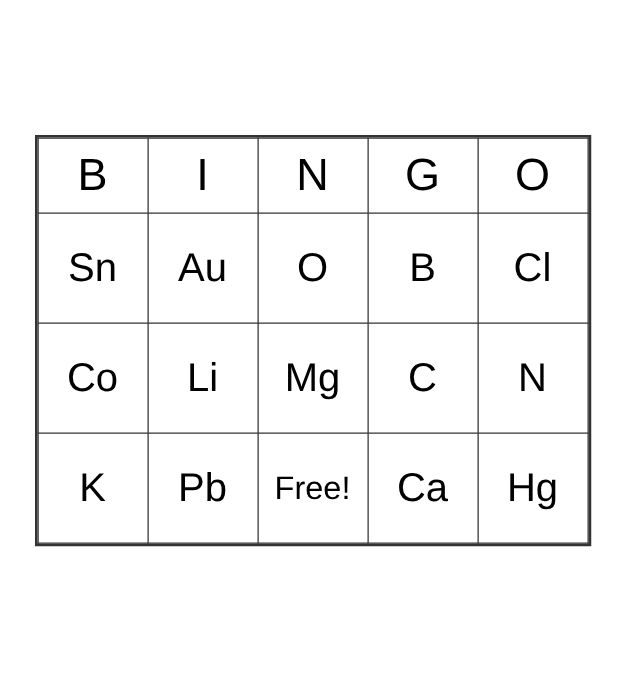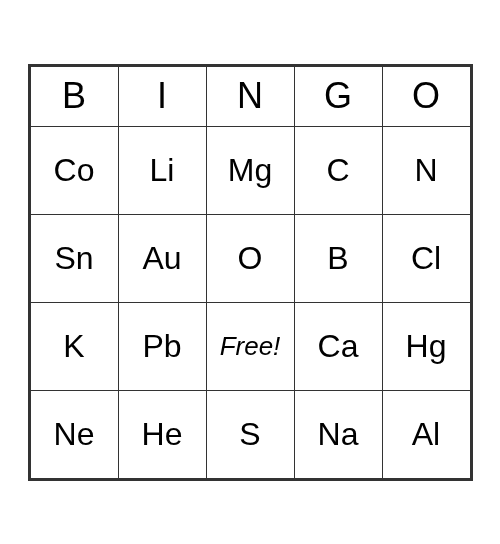--- a/index.html
+++ b/index.html
@@ -38,61 +38,53 @@
     }
 
     .bingo-table th {
       font-weight: normal;
       font-size: 36px;
       height: 60px;
     }
 
     .free-cell {
       font-size: 26px !important;
-      font-style: italic;
     }
   </style>
 </head>
 <body>
 
 <div class="bingo-card">
   <table class="bingo-table">
     <thead>
       <tr>
       <th>B</th>
           <th>I</th>
           <th>N</th>
           <th>G</th>
           <th>O</th>
         </tr>
     </thead>
     <tbody id="bingo-body">
     <tr>
+          <td>Sn</td>
+          <td>Au</td>
+          <td>O</td>
+          <td>B</td>
+          <td>Cl</td>
+        </tr>
+        <tr>
           <td>Co</td>
           <td>Li</td>
           <td>Mg</td>
           <td>C</td>
           <td>N</td>
-        </tr>
-        <tr>
-          <td>Sn</td>
-          <td>Au</td>
-          <td>O</td>
-          <td>B</td>
-          <td>Cl</td>
         </tr>
         <tr>
           <td>K</td>
           <td>Pb</td>
           <td class="free-cell">Free!</td>
           <td>Ca</td>
           <td>Hg</td>
         </tr>
-        <tr>
-          <td>Ne</td>
-          <td>He</td>
-          <td>S</td>
-          <td>Na</td>
-          <td>Al</td>
-        </tr>
       </tbody>
   </table>
 </div>
 
 </body></html>

